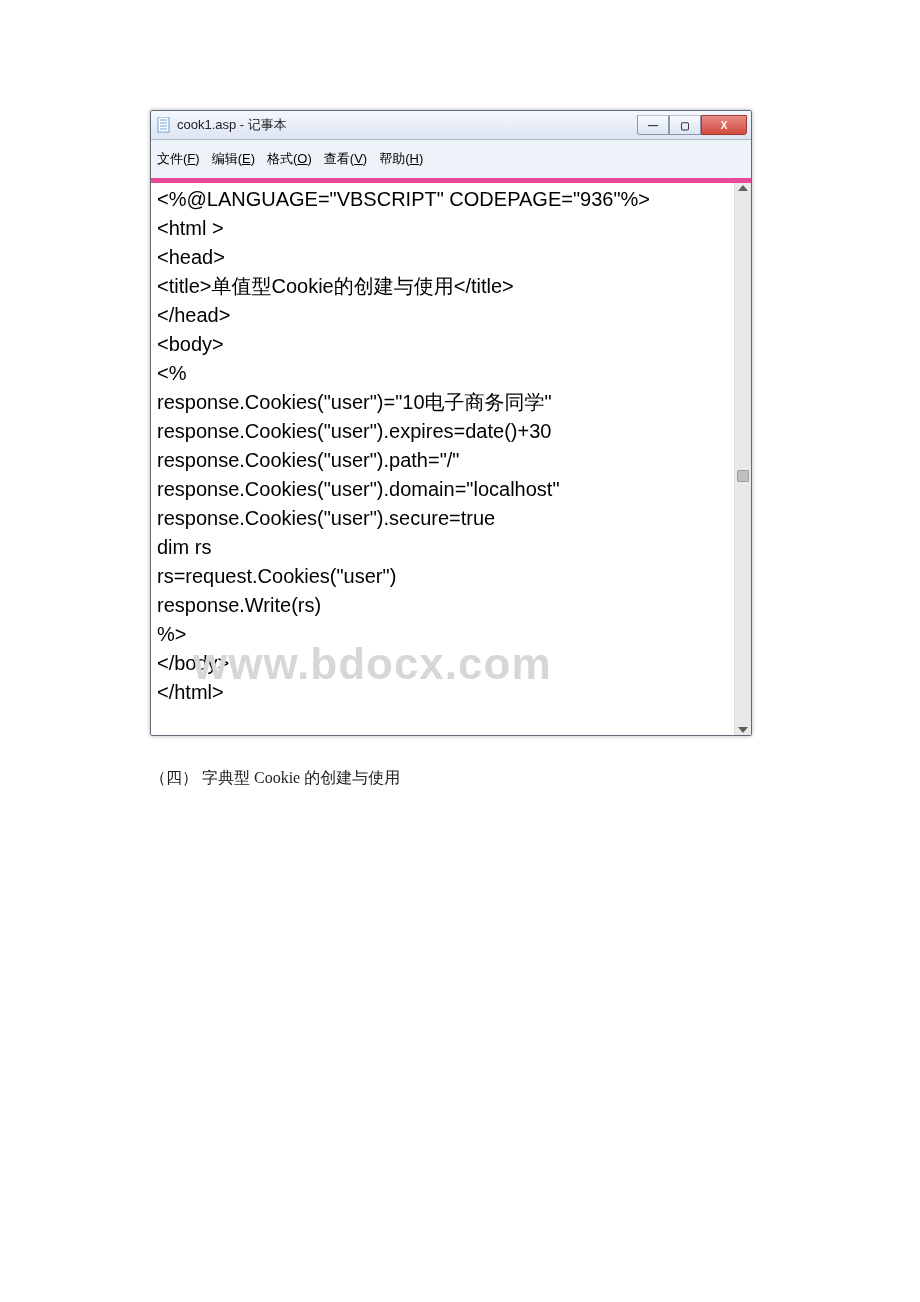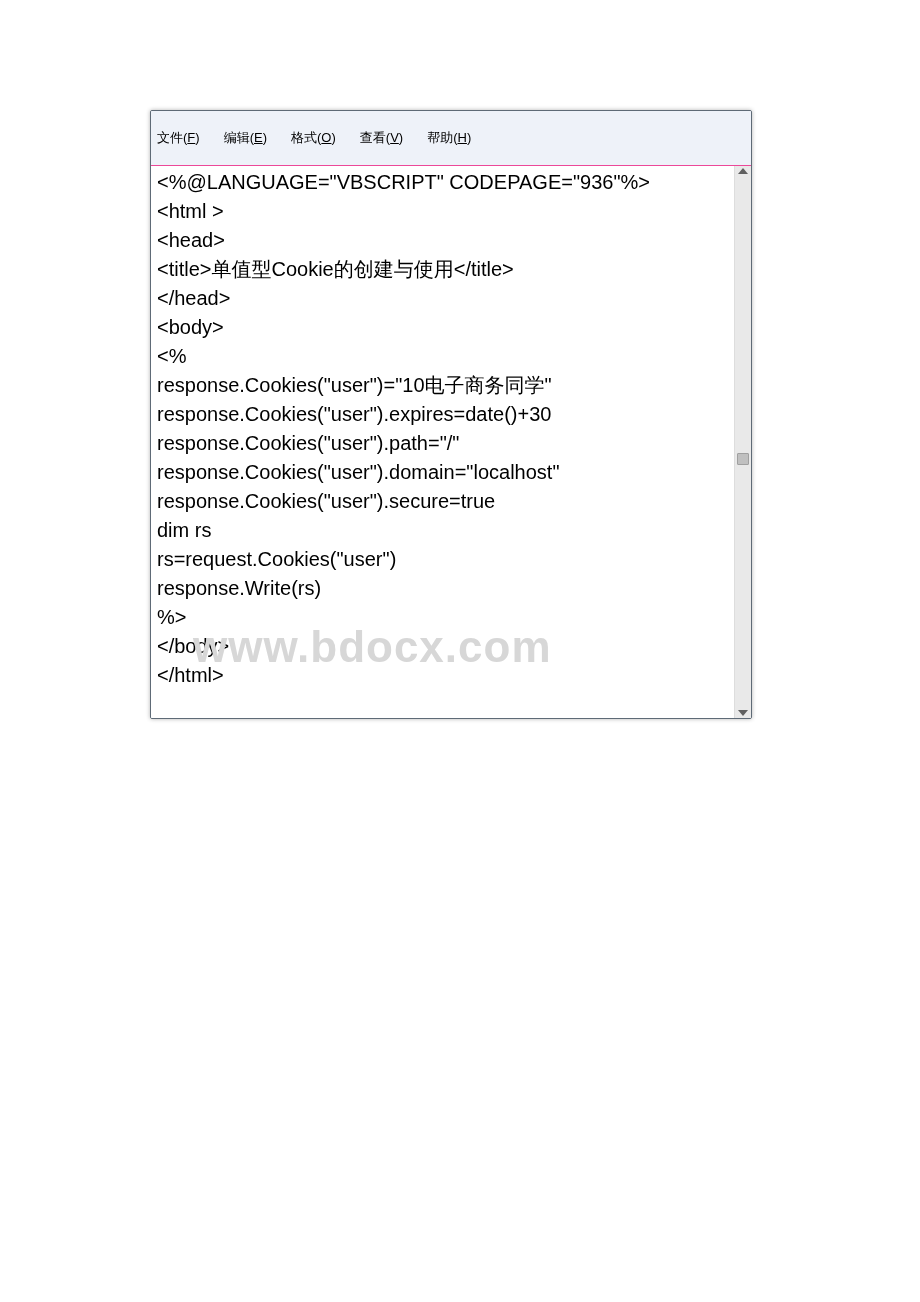--- a/index.html
+++ b/index.html
@@ -64,26 +64,25 @@
   .win-btn.close {
     width: 44px;
     background: linear-gradient(#e98a86, #d14b3f);
     border-color: #9e3a32;
     color: #fff;
     border-radius: 0 0 3px 0;
   }
   .win-btn .sym { font-weight: bold; font-family: Arial, sans-serif; }
   .menubar {
     display: flex;
-    padding: 18px 6px;
+    padding: 10px 6px;
     font-size: 13px;
     color: #000;
     background: #eef2f9;
-    border-bottom: 1px solid #ec4899;
-    gap: 12px;
+    border-bottom: 5px solid #ec4899;
   }
   .menubar .menu-item {
     margin-right: 12px;
   }
   .menubar .underline {
     text-decoration: underline;
   }
   .client {
     background: #fff;
     position: relative;
@@ -160,20 +159,43 @@
     font-family: "SimSun", serif;
   }
 </style>
 </head>
 <body>
 
 <div class="page">
 
   <div class="window">
 
+    <div class="titlebar">
+      <span class="icon">
+        <svg viewBox="0 0 14 16">
+          <rect x="1" y="0" width="11" height="15" fill="#fff" stroke="#6aa0d8" stroke-width="1"></rect>
+          <line x1="3" y1="3" x2="10" y2="3" stroke="#6aa0d8" stroke-width="1"></line>
+          <line x1="3" y1="6" x2="10" y2="6" stroke="#6aa0d8" stroke-width="1"></line>
+          <line x1="3" y1="9" x2="10" y2="9" stroke="#6aa0d8" stroke-width="1"></line>
+          <line x1="3" y1="12" x2="10" y2="12" stroke="#6aa0d8" stroke-width="1"></line>
+        </svg>
+      </span>
+      <span class="title">cook1.asp - 记事本</span>
+      <div class="win-btns">
+        <div class="win-btn min">
+            <span class="sym">—</span>
+          </div>
+        <div class="win-btn max">
+            <span class="sym">▢</span>
+          </div>
+        <div class="win-btn close">
+            <span class="sym">X</span>
+          </div>
+      </div>
+    </div>
 
     <div class="menubar">
       <span class="menu-item">
         <span>文件(</span><span class="underline">F</span><span>)</span>
       </span>
       <span class="menu-item">
         <span>编辑(</span><span class="underline">E</span><span>)</span>
       </span>
       <span class="menu-item">
         <span>格式(</span><span class="underline">O</span><span>)</span>
@@ -211,14 +233,15 @@
         <div class="arrow up"></div>
         <div class="track">
           <div class="thumb"></div>
         </div>
         <div class="arrow down"></div>
       </div>
     </div>
 
   </div>
 
+  <div class="caption">（四） 字典型 Cookie 的创建与使用</div>
 
 </div>
 
 </body></html>

